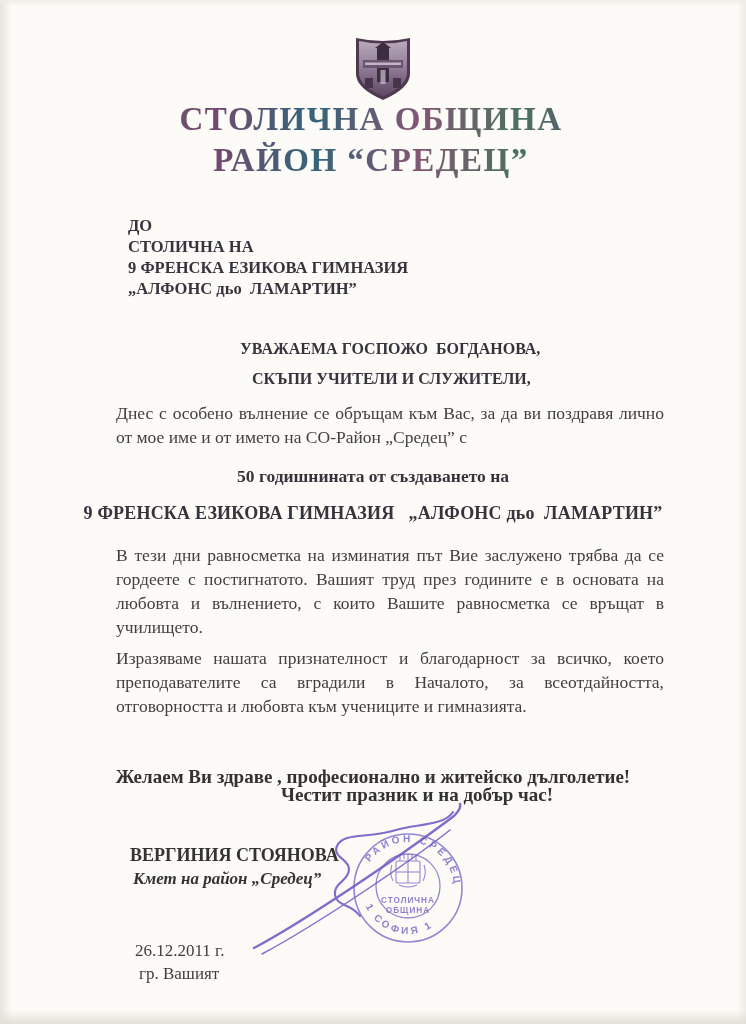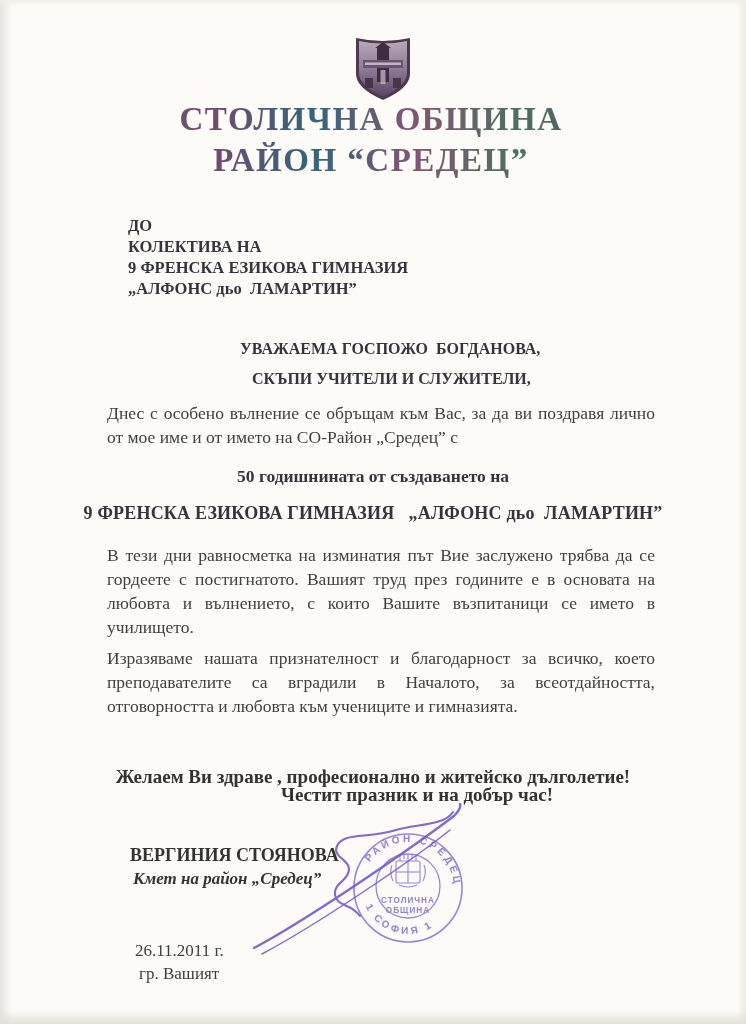--- a/index.html
+++ b/index.html
@@ -37,21 +37,21 @@
 
   .recipient{
     left:128px;top:215px;
     font-weight:bold;font-size:16.5px;line-height:21px;color:#35343c;
   }
   .salut{font-weight:bold;font-size:16px;color:#35343c;}
   .salut1{left:240px;top:340px;}
   .salut2{left:252px;top:370px;}
 
   .para{
-    left:107px;width:548px;
+    left:116px;width:548px;
     font-size:17.5px;line-height:24px;text-align:justify;color:#403f3d;
   }
   .para1{top:401px;}
   .para2{top:543px;}
   .para3{top:646px;}
 
   .anniv{
     left:0;width:746px;top:466px;text-align:center;
     font-weight:bold;font-size:17.5px;color:#35343c;
   }
@@ -106,35 +106,35 @@
     <rect x="29.5" y="36" width="5" height="14" fill="#cfc3ce" opacity="0.7"></rect>
     <rect x="14" y="44" width="8" height="10" fill="#463449"></rect>
     <rect x="42" y="44" width="8" height="10" fill="#463449"></rect>
   </svg>
 
   <div class="abs title title1">СТОЛИЧНА ОБЩИНА</div>
   <div class="abs title title2">РАЙОН “СРЕДЕЦ”</div>
 
   <div class="abs recipient">
     <div class="keepws">ДО</div>
-    <div class="keepws">КОЛЕКТИВА НА</div>
+    <div class="keepws">СТОЛИЧНА НА</div>
     <div class="keepws">9 ФРЕНСКА ЕЗИКОВА ГИМНАЗИЯ</div>
     <div class="keepws">„АЛФОНС дьо  ЛАМАРТИН”</div>
   </div>
 
   <div class="abs salut salut1 keepws">УВАЖАЕМА ГОСПОЖО  БОГДАНОВА,</div>
   <div class="abs salut salut2 keepws">СКЪПИ УЧИТЕЛИ И СЛУЖИТЕЛИ,</div>
 
   <div class="abs para para1">Днес с особено вълнение се обръщам към Вас, за да ви поздравя лично от мое име и от името на СО-Район „Средец” с</div>
 
   <div class="abs anniv">50 годишнината от създаването на</div>
 
   <div class="abs school keepws">9 ФРЕНСКА ЕЗИКОВА ГИМНАЗИЯ   „АЛФОНС дьо  ЛАМАРТИН”</div>
 
-  <div class="abs para para2">В тези дни  равносметка на изминатия път Вие заслужено трябва да се гордеете с постигнатото. Вашият труд през годините е в основата на любовта и вълнението, с които Вашите възпитаници  се името в училището.</div>
+  <div class="abs para para2">В тези дни  равносметка на изминатия път Вие заслужено трябва да се гордеете с постигнатото. Вашият труд през годините е в основата на любовта и вълнението, с които Вашите равносметка  се връщат в училището.</div>
 
   <div class="abs para para3">Изразяваме нашата признателност и благодарност за всичко, което преподавателите са вградили в Началото, за всеотдайността, отговорността и любовта към учениците и гимназията.</div>
 
   <div class="abs wish1">Желаем Ви здраве , професионално и житейско дълголетие!</div>
 
   <div class="abs wish2">Честит празник и на добър час!</div>
 
   <div class="abs signer-name">ВЕРГИНИЯ СТОЯНОВА</div>
   <div class="abs signer-role">Кмет на район „Средец”</div>
 
@@ -171,16 +171,16 @@
   <svg class="abs sig-svg" width="228" height="160" viewBox="0 0 228 160">
     <g stroke="#6c5bc4" fill="none" stroke-linecap="round" opacity="0.88">
       <path d="M 6,148 C 55,122 150,58 206,16 C 210,12 213,7 212,4" stroke-width="2.4"></path>
       <path d="M 14,154 C 70,124 162,62 202,30" stroke-width="1.5"></path>
       <path d="M 205,12 C 196,26 168,24 148,30 C 118,39 96,32 89,46
                C 84,57 101,59 101,69 C 101,81 85,83 87,95
                C 89,107 103,103 112,116" stroke-width="2.1"></path>
     </g>
   </svg>
 
-  <div class="abs dateline">26.11.2011 г.</div>
+  <div class="abs dateline">26.12.2011 г.</div>
   <div class="abs cityline">гр. Вашият</div>
 
 </div>
 
 </body></html>

